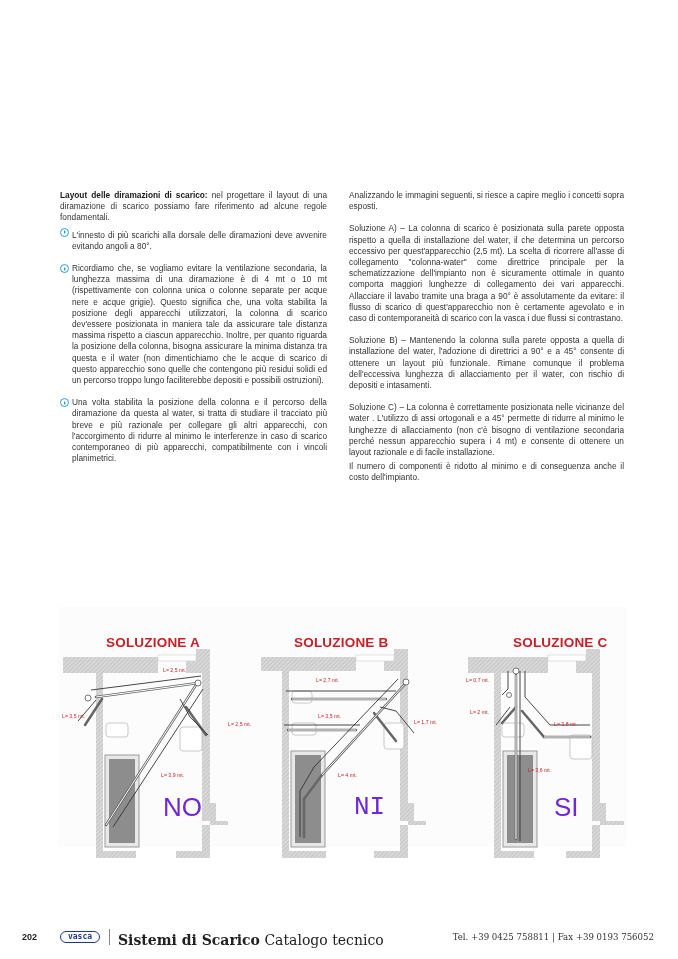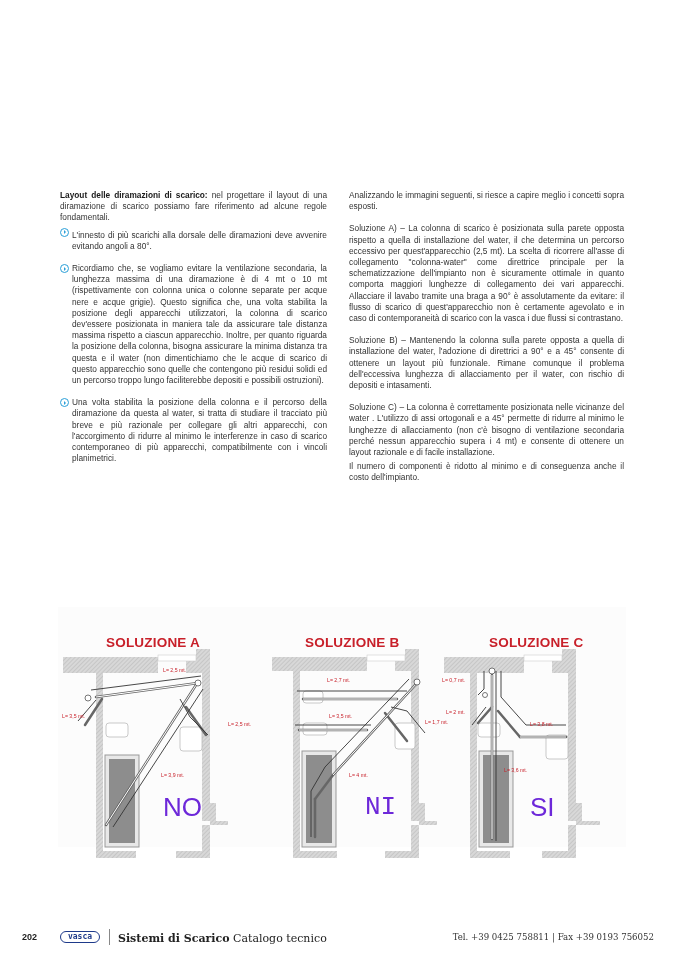--- a/index.html
+++ b/index.html
@@ -22,21 +22,21 @@
   .panel { position: absolute; top: 0; height: 240px; margin-top: 20px; }
   .panel-title { position: absolute; top: 8px; font-size: 13.5px; font-weight: bold; color: #c8202a; letter-spacing: 0.2px; white-space: nowrap; }
   .panel-verdict { position: absolute; font-size: 26px; color: #6d28d9; font-weight: normal; }
   .lbl { position: absolute; font-size: 5.2px; color: #c8202a; white-space: nowrap; }
   svg.plan { position: absolute; left: 0; top: 0; }
 
   .footer { position: absolute; top: 932px; left: 0; width: 678px; height: 14px; font-size: 9px; }
   .pageno { position: absolute; left: 22px; top: 0; font-weight: bold; color: #222; font-size: 9px; }
   .logo { position: absolute; left: 60px; top: -1px; width: 40px; height: 12px; border: 1.3px solid #1e3a8a; border-radius: 7px; color: #1e3a8a; font-size: 8px; font-weight: bold; text-align: center; line-height: 10px; font-family: "DejaVu Sans Mono", monospace; }
   .sep { position: absolute; left: 109px; top: -3px; width: 1px; height: 16px; background: #888; }
-  .catalog { position: absolute; left: 118px; top: 0; color: #222; font-family: "DejaVu Serif", serif; font-size: 11px; }
+  .catalog { position: absolute; left: 118px; top: 0; color: #222; font-family: "DejaVu Serif", serif; font-size: 14px; }
   .catalog b { font-weight: bold; }
   .contact { position: absolute; right: 24px; top: 0; color: #333; font-family: "DejaVu Serif", serif; font-size: 8.6px; }
 </style>
 </head>
 <body>
 
 <div class="col col-left">
   <p><span class="bold">Layout delle diramazioni di scarico:</span><span> nel progettare il layout di una diramazione di scarico possiamo fare riferimento ad alcune regole fondamentali.</span></p>
   <div class="gap-sm"></div>
   <div class="bullet">
@@ -119,21 +119,21 @@
       <circle cx="140" cy="56" r="3" fill="#fff" stroke="#555" stroke-width="0.8"></circle>
     </svg>
     <div class="panel-title" style="left:48px;">SOLUZIONE A</div>
     <div class="lbl" style="left:105px; top:40px;">L= 2,5 mt.</div>
     <div class="lbl" style="left:4px; top:86px;">L= 3,5 mt.</div>
     <div class="lbl" style="left:170px; top:94px;">L= 2,5 mt.</div>
     <div class="lbl" style="left:103px; top:145px;">L= 3,9 mt.</div>
     <div class="panel-verdict" style="left:105px; top:165px;">NO</div>
   </div>
 
-  <div class="panel" style="left:209px; width:190px;">
+  <div class="panel" style="left:198px; width:190px;">
     <svg class="plan" width="190" height="240" viewBox="0 0 190 240">
       <rect x="5" y="30" width="95" height="14" fill="url(#hatch)"></rect>
       <rect x="128" y="30" width="10" height="14" fill="url(#hatch)"></rect>
       <rect x="138" y="22" width="14" height="22" fill="url(#hatch)"></rect>
       <rect x="26" y="44" width="7" height="186" fill="url(#hatch)"></rect>
       <rect x="144" y="44" width="8" height="132" fill="url(#hatch)"></rect>
       <rect x="144" y="176" width="14" height="18" fill="url(#hatch)"></rect>
       <rect x="152" y="194" width="18" height="4" fill="url(#hatch)"></rect>
       <rect x="26" y="224" width="44" height="7" fill="url(#hatch)"></rect>
       <rect x="118" y="224" width="34" height="7" fill="url(#hatch)"></rect>
@@ -169,21 +169,21 @@
       <circle cx="150" cy="55" r="3" fill="#fff" stroke="#555" stroke-width="0.8"></circle>
     </svg>
     <div class="panel-title" style="left:38px;">SOLUZIONE B</div>
     <div class="lbl" style="left:60px; top:50px;">L= 2,7 mt.</div>
     <div class="lbl" style="left:62px; top:86px;">L= 3,5 mt.</div>
     <div class="lbl" style="left:158px; top:92px;">L= 1,7 mt.</div>
     <div class="lbl" style="left:82px; top:145px;">L= 4 mt.</div>
     <div class="panel-verdict" style="left:98px; top:165px;font-family:Liberation Mono, monospace;">NI</div>
   </div>
 
-  <div class="panel" style="left:376px; width:180px;">
+  <div class="panel" style="left:400px; width:180px;">
     <svg class="plan" width="180" height="240" viewBox="0 0 180 240">
       <rect x="10" y="30" width="80" height="16" fill="url(#hatch)"></rect>
       <rect x="118" y="30" width="10" height="16" fill="url(#hatch)"></rect>
       <rect x="128" y="22" width="14" height="24" fill="url(#hatch)"></rect>
       <rect x="36" y="46" width="7" height="184" fill="url(#hatch)"></rect>
       <rect x="134" y="46" width="8" height="130" fill="url(#hatch)"></rect>
       <rect x="134" y="176" width="14" height="18" fill="url(#hatch)"></rect>
       <rect x="142" y="194" width="24" height="4" fill="url(#hatch)"></rect>
       <rect x="36" y="224" width="40" height="7" fill="url(#hatch)"></rect>
       <rect x="108" y="224" width="34" height="7" fill="url(#hatch)"></rect>

